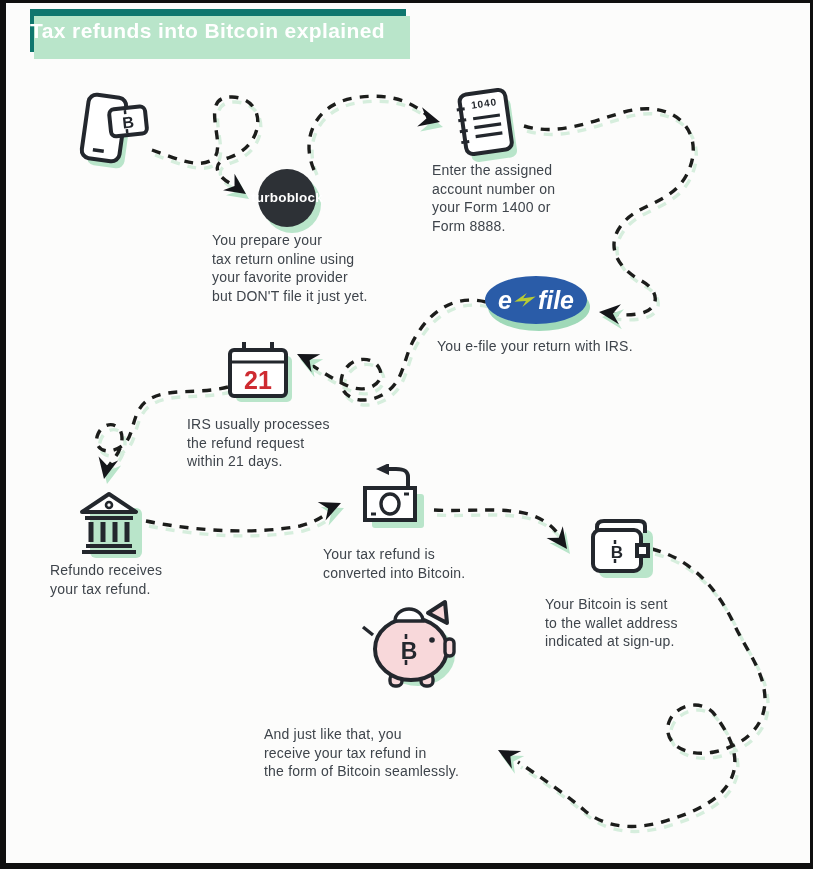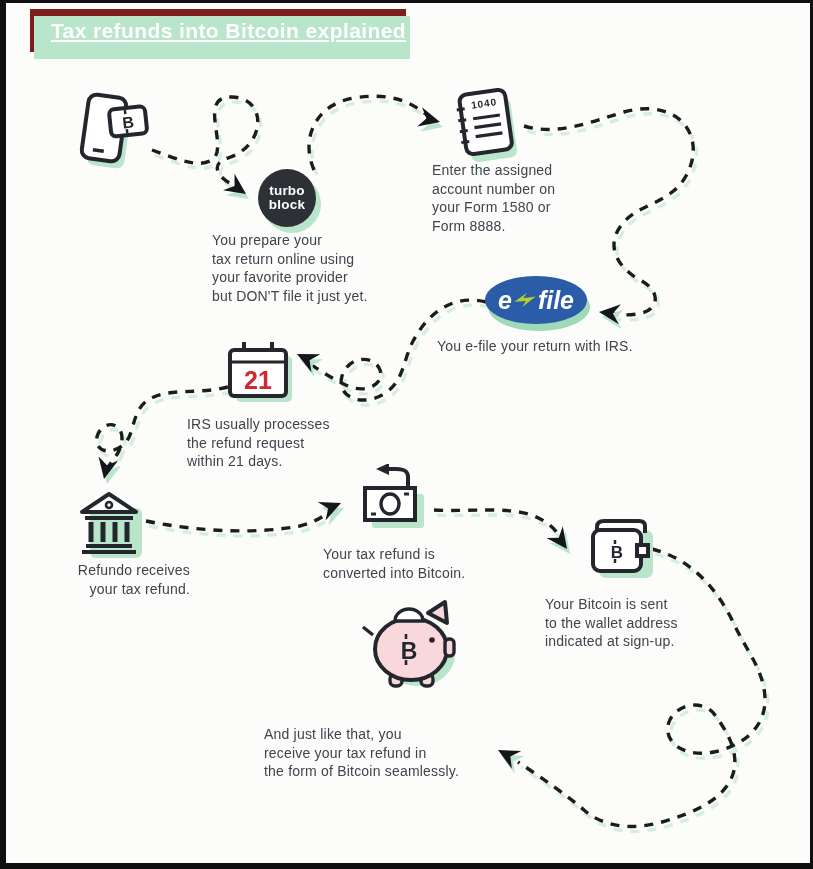--- a/index.html
+++ b/index.html
@@ -3,37 +3,37 @@
 <meta charset="utf-8">
 <style>
   html,body{margin:0;padding:0;background:#ffffff;}
   #stage{
     position:relative;width:813px;height:869px;background:#fcfcfb;overflow:hidden;
     font-family:"Liberation Sans", sans-serif;
   }
   #frame{position:absolute;inset:0;border-left:6px solid #0f0f0f;border-top:3px solid #0f0f0f;
     border-right:3px solid #0f0f0f;border-bottom:6px solid #0f0f0f;pointer-events:none;z-index:30;}
   
-  .banner{position:absolute;background:#7f1d1d;color:#fff;font-weight:bold;z-index:5;
-    display:flex;align-items:center;justify-content:flex-end;letter-spacing:.4px;text-decoration:underline;}
+  .banner{position:absolute;background:#0f766e;color:#fff;font-weight:bold;z-index:5;
+    display:flex;align-items:center;justify-content:flex-start;letter-spacing:.4px;}
   .banner .shadow{position:absolute;inset:0;background:#b9e5ca;z-index:-1;}
   #title-banner{left:30px;top:9px;width:376px;height:43px;font-size:21px;}
   #title-banner .shadow{transform:translate(4px,7px);}
   #final-banner{left:303px;top:800px;width:282px;height:54px;font-size:25px;}
   #final-banner .shadow{transform:translate(-5px,7px);}
   
   .step-text{position:absolute;font-size:14px;line-height:1.33;color:#3e444b;
     letter-spacing:.2px;white-space:pre-line;z-index:6;}
-  .center{text-align:right;}
+  .center{text-align:left;}
   
   .icon{position:absolute;z-index:6;}
   
   #turbo-badge{left:258px;top:169px;width:58px;height:58px;}
   #turbo-badge .disc{position:absolute;inset:0;border-radius:50%;background:#2d3136;color:#fff;
-    display:flex;flex-direction:column;align-items:center;justify-content:center;
+    display:flex;flex-direction:row;align-items:center;justify-content:center;
     font-weight:bold;font-size:13.5px;line-height:1.05;letter-spacing:.2px;}
   #turbo-badge .disc-shadow{position:absolute;inset:0;border-radius:50%;background:#b9e5ca;
     transform:translate(5px,6px);}
   
   #efile-badge{left:485px;top:276px;width:102px;height:48px;}
   #efile-badge .oval{position:absolute;inset:0;border-radius:50%;background:#2a5ca8;color:#fff;
     display:flex;align-items:center;justify-content:center;gap:2px;font-weight:bold;
     font-style:italic;font-size:25px;}
   #efile-badge .oval-shadow{position:absolute;inset:0;border-radius:50%;background:#9fd9b8;
     transform:translate(3px,7px);}
@@ -134,21 +134,21 @@
         <line x1="13" y1="53" x2="21" y2="53" stroke="#23272d" stroke-width="3"></line>
         <text x="41" y="21" font-size="10" font-weight="bold" letter-spacing="1" fill="#23272d" text-anchor="middle">1040</text>
         <line x1="28" y1="31" x2="55" y2="31" stroke="#23272d" stroke-width="3.2"></line>
         <line x1="28" y1="40" x2="55" y2="40" stroke="#23272d" stroke-width="3.2"></line>
         <line x1="28" y1="49" x2="55" y2="49" stroke="#23272d" stroke-width="3.2"></line>
       </g>
     </svg>
   </div>
   <div class="step-text" style="left:432px;top:161px;width:185px;">Enter the assigned
 account number on
-your Form 1580 or
+your Form 1400 or
 Form 8888.</div>
 
   <div class="icon" id="efile-badge">
     <div class="oval-shadow"></div>
     <div class="oval">
       <span>e</span>
       <svg width="22" height="16" viewBox="0 0 24 18">
         <polygon points="0,11 14,1 10,7 24,5 9,17 13,10" fill="#b9cc33"></polygon>
       </svg>
       <span>file</span>

